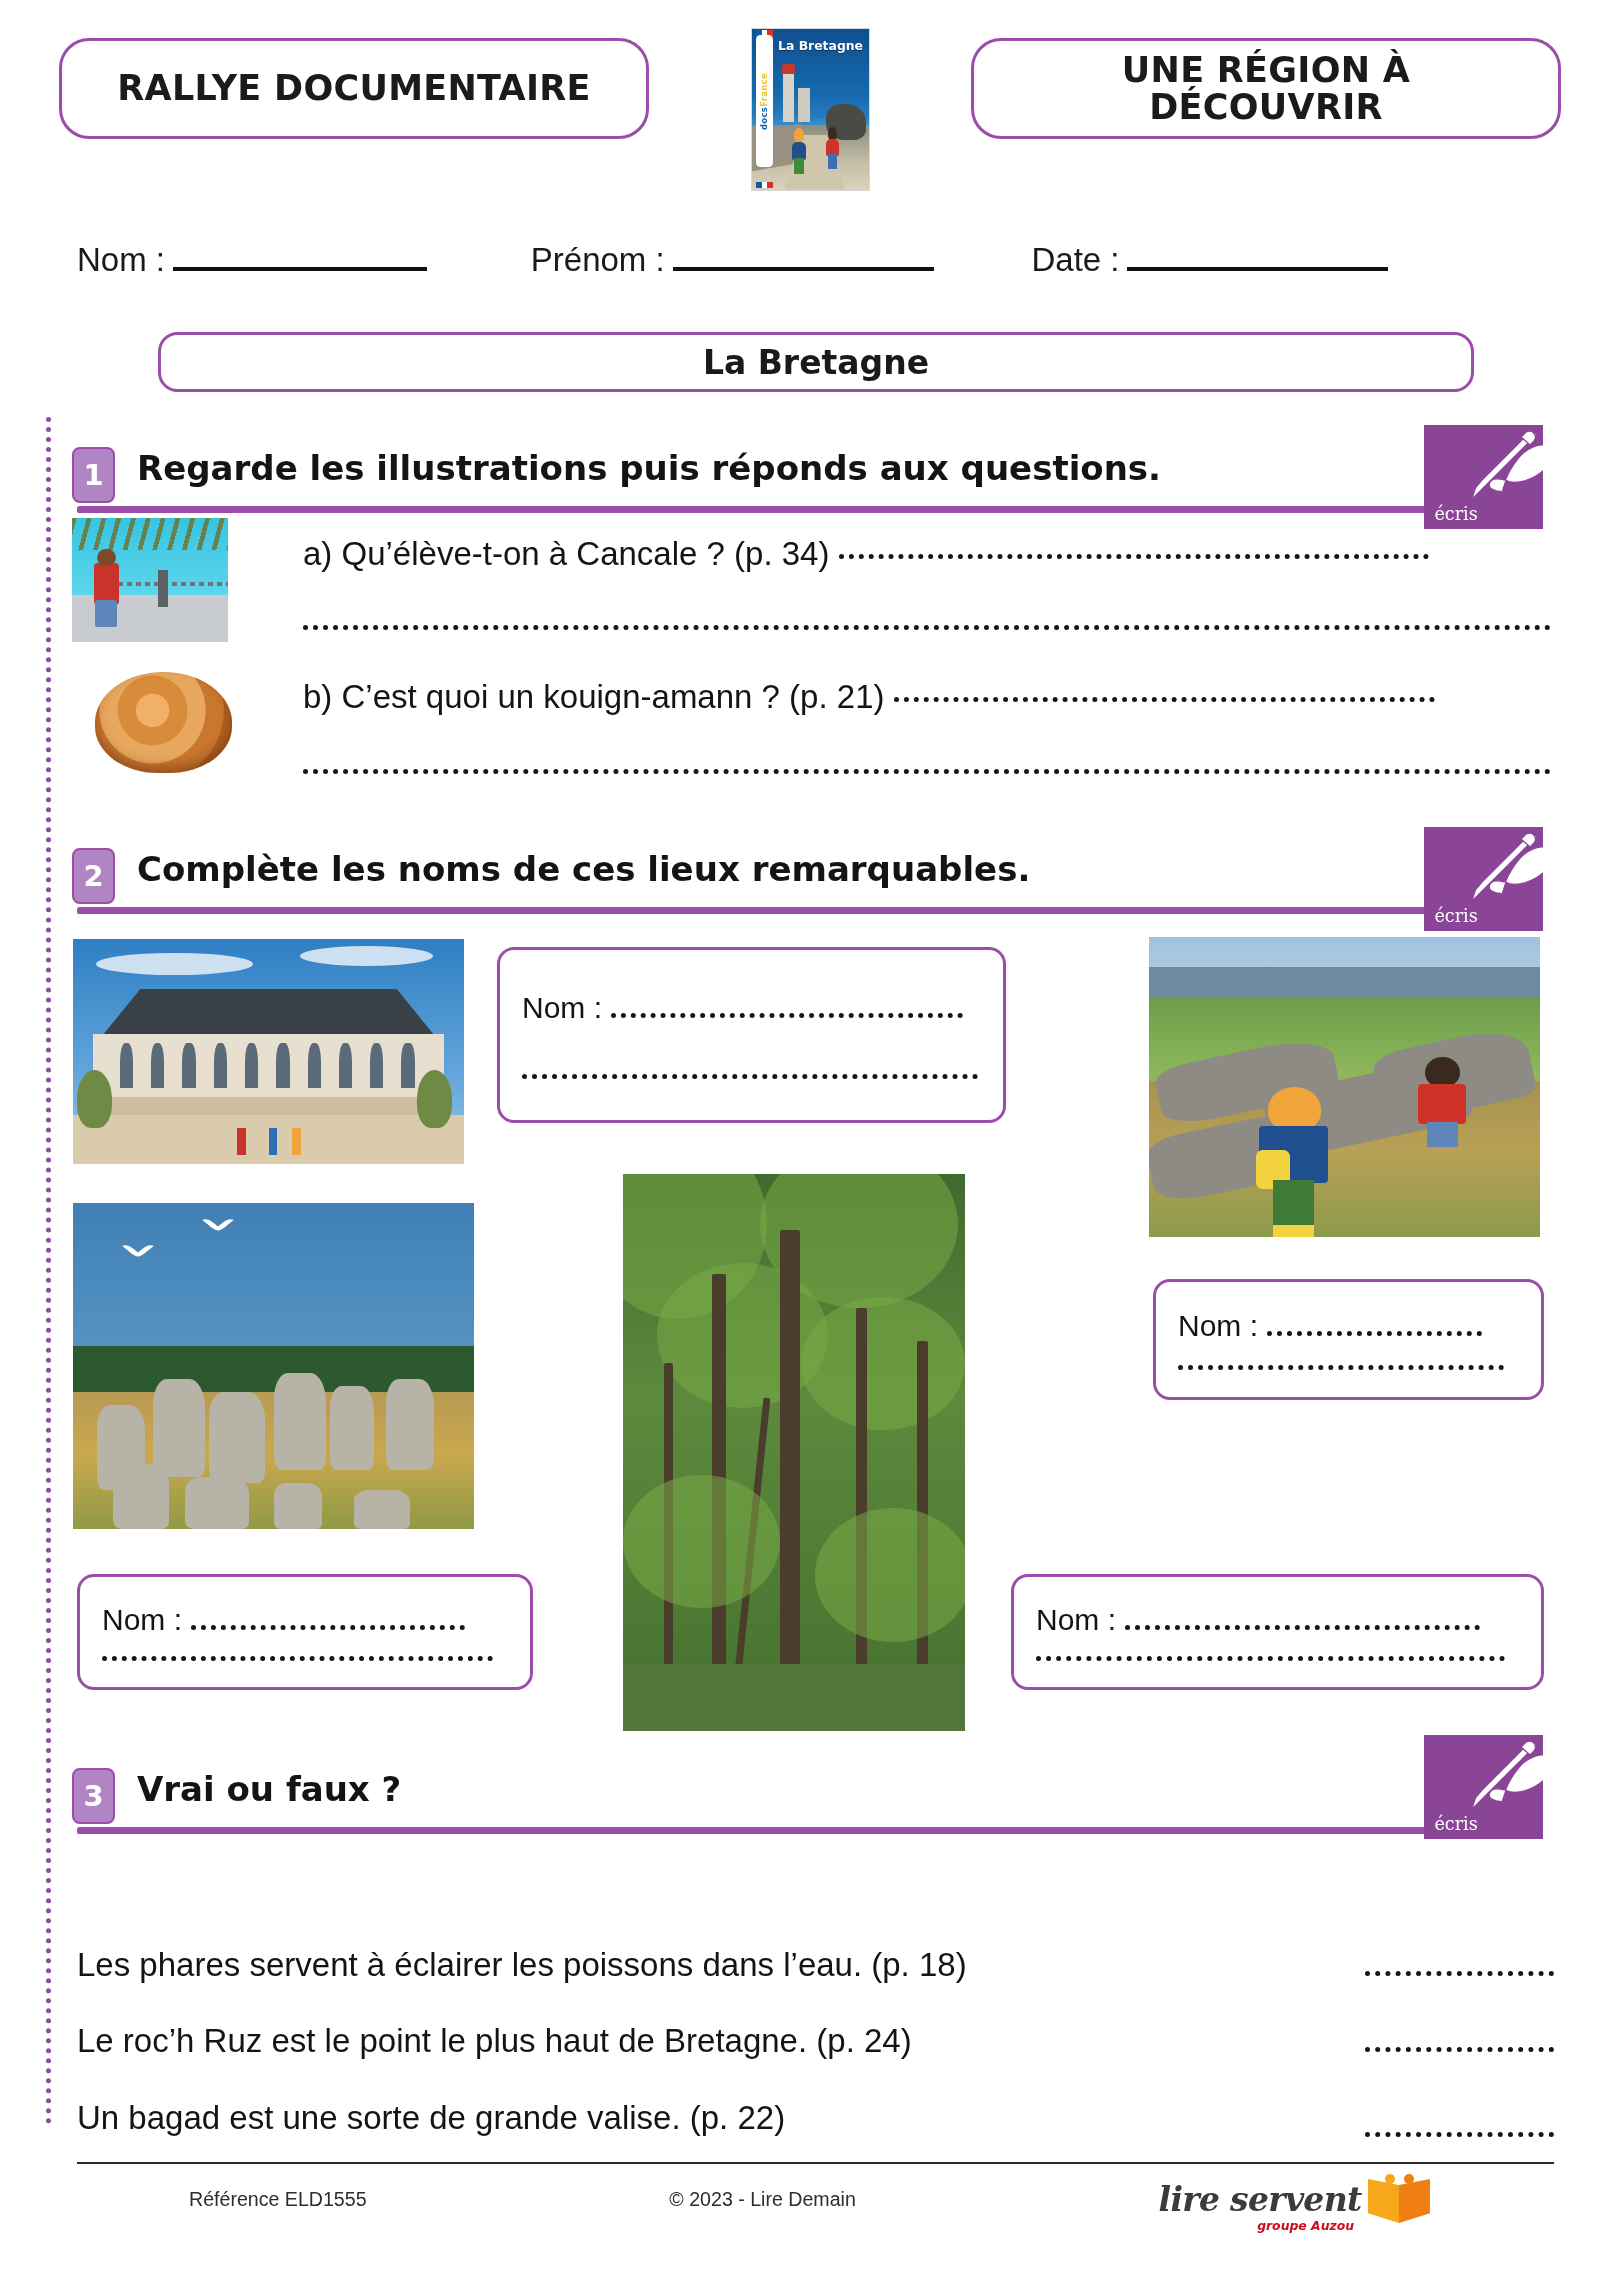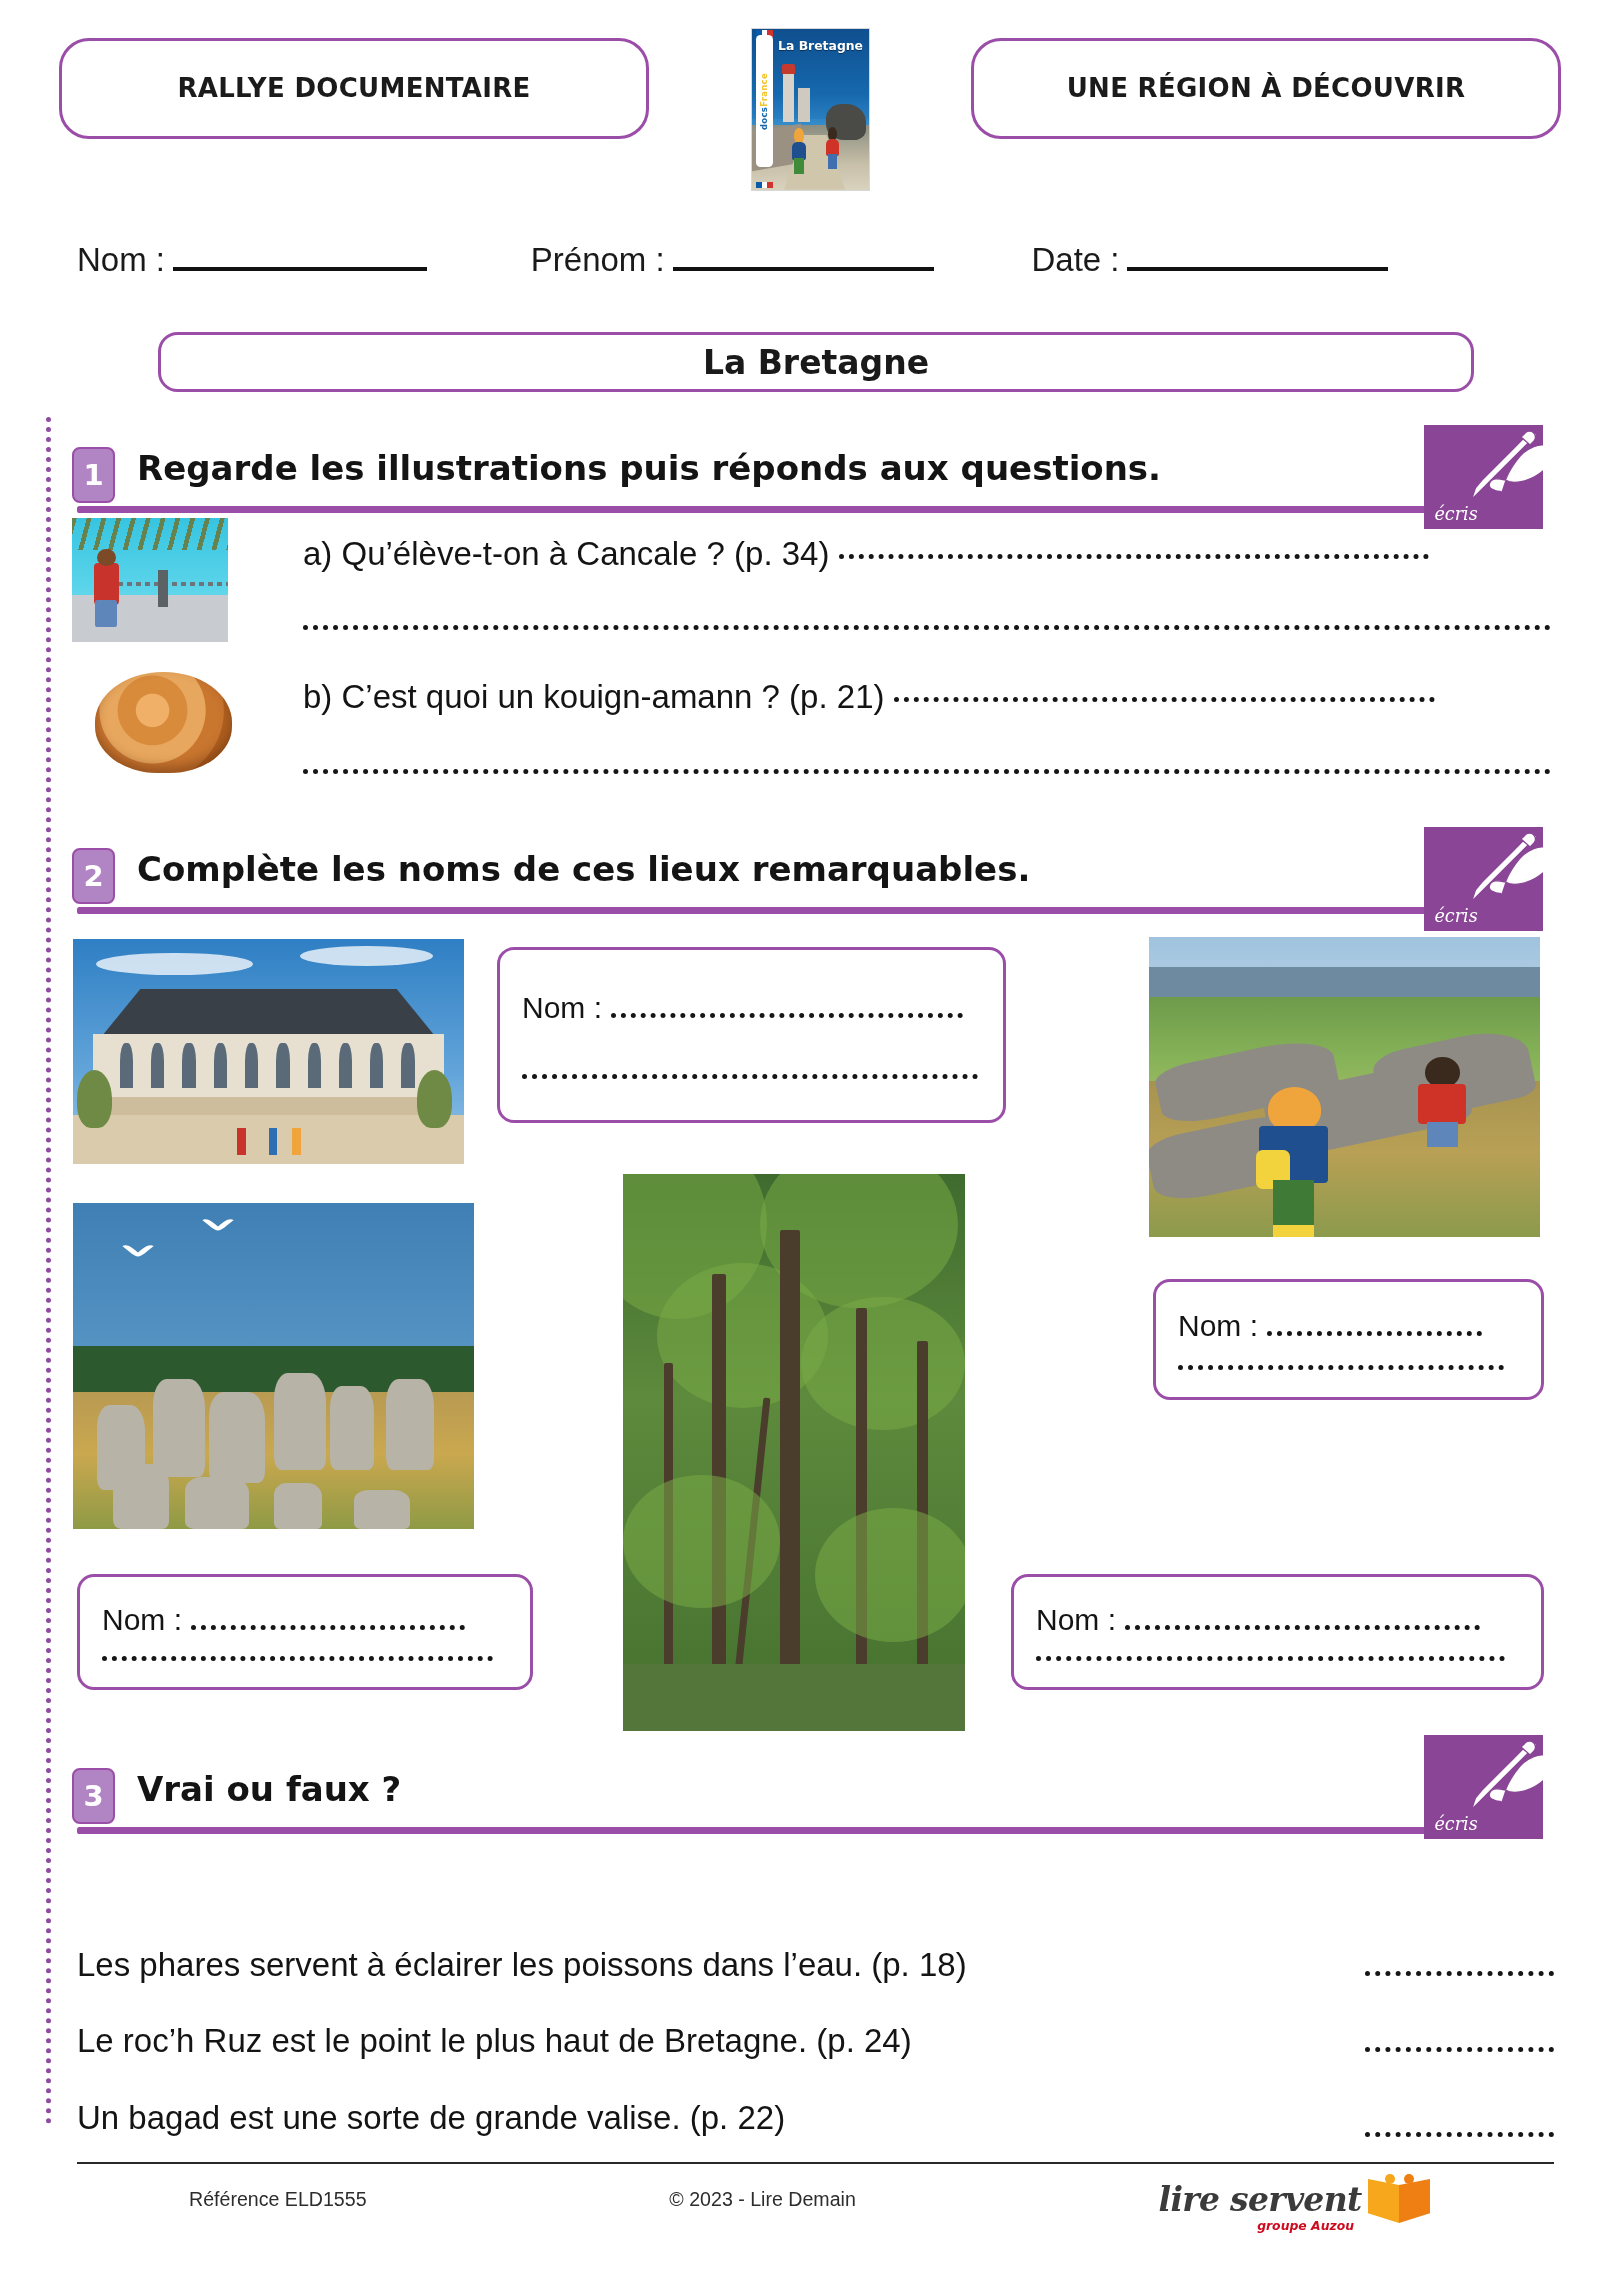--- a/index.html
+++ b/index.html
@@ -53,21 +53,21 @@
     align-items: center;
     justify-content: center;
     padding: 0 29px;
     box-sizing: border-box;
   }
   .title-box.left  { width: 590px; }
   .title-box.right { width: 590px; }
   .title-box span {
     font-family: "DejaVu Sans", sans-serif;
     font-weight: bold;
-    font-size: 26px;
+    font-size: 35px;
     letter-spacing: 0.3px;
     color: #1b1b1b;
     text-align: center;
     line-height: 1.05;
   }
 
   
   .book-cover {
     position: relative;
     width: 119px;
@@ -255,21 +255,20 @@
   .ecris-badge .hand {
     position: absolute;
     right: -3.9px; top: 2.6px;
     width: 104px; height: 78px;
   }
   .ecris-badge .word {
     position: absolute;
     left: 10.4px; bottom: 5.2px;
     color: #ffffff;
     font-size: 17.6px;
-    font-style: italic;
     font-family: "DejaVu Serif", serif;
   }
 
   
   .dots {
     display: inline-block;
     border-bottom: 5.2px dotted #161616;
     height: 0.7px;
     vertical-align: middle;
   }

